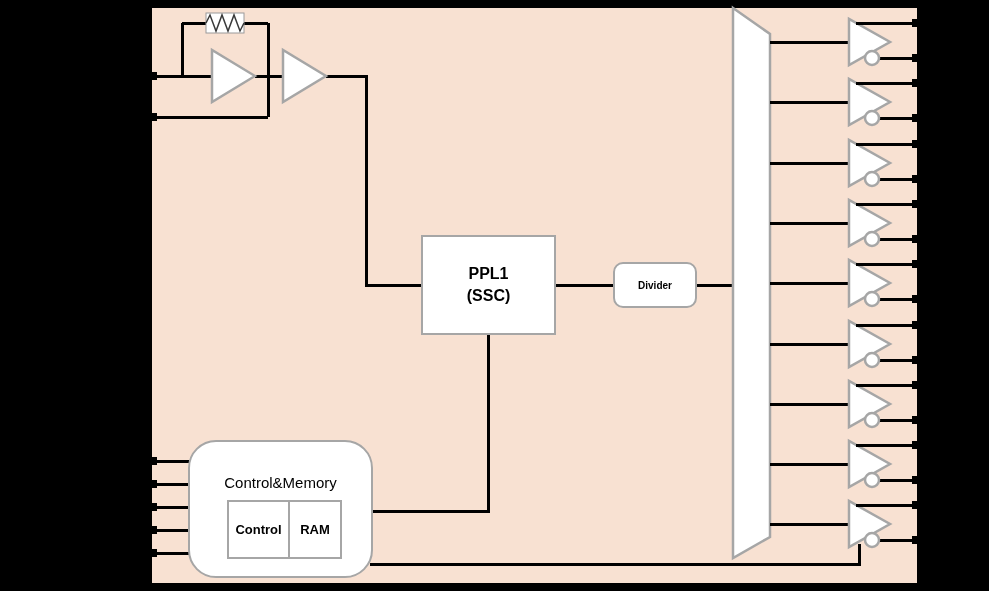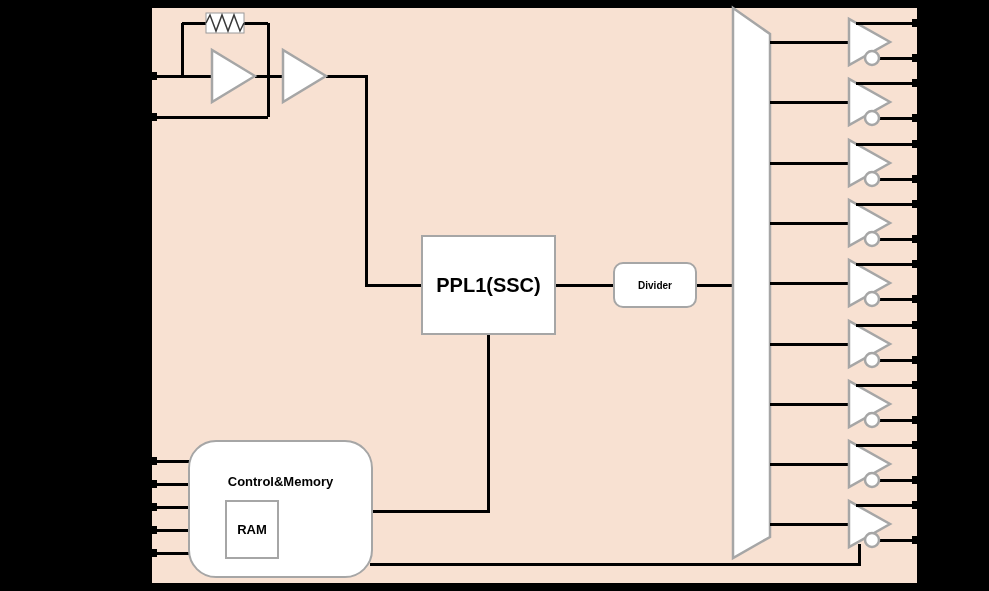--- a/index.html
+++ b/index.html
@@ -3,27 +3,27 @@
 <meta charset="utf-8">
 <style>
   html,body{margin:0;padding:0;background:#000;}
   .stage{position:relative;width:989px;height:591px;background:#000;overflow:hidden;
          font-family:"Liberation Sans",sans-serif;}
   .stage svg{position:absolute;left:0;top:0;}
   .wire{stroke:#000;stroke-width:3;fill:none;shape-rendering:crispEdges;}
   .shape{fill:#fff;stroke:#a6a6a6;stroke-width:2.5;}
   .block{position:absolute;background:#fff;border:2.5px solid #a6a6a6;box-sizing:border-box;
          display:flex;align-items:center;justify-content:center;color:#000;font-weight:bold;}
-  .pll{left:421px;top:235px;width:135px;height:100px;flex-direction:row;
-       font-size:20px;line-height:1.35;}
+  .pll{left:421px;top:235px;width:135px;height:100px;flex-direction:column;
+       font-size:16px;line-height:1.35;}
   .divider{left:613px;top:262px;width:84px;height:46px;border-radius:10px;font-size:10px;}
   .cm{left:188px;top:440px;width:185px;height:138px;border-radius:28px;
       display:block;}
   .cm-title{position:absolute;left:0;right:0;top:32px;text-align:center;
-            font-size:13px;font-weight:bold;color:#000;}
+            font-size:15px;font-weight:normal;color:#000;}
   .cm-inner{position:absolute;left:37px;top:58px;display:flex;}
   .cm-box{background:#fff;border:2px solid #a6a6a6;box-sizing:border-box;height:59px;
           display:flex;align-items:center;justify-content:center;font-size:13px;font-weight:bold;color:#000;}
   .cm-control{width:63px;}
   .cm-ram{width:54px;margin-left:-2px;}
 </style>
 </head>
 <body>
 
 <div class="stage">
@@ -145,19 +145,22 @@
     <span>(SSC)</span>
   </div>
 
   <div class="block divider">
     <span>Divider</span>
   </div>
 
   <div class="block cm">
     <div class="cm-title">Control&amp;Memory</div>
     <div class="cm-inner">
+      <div class="cm-box cm-control">
+        <span>Control</span>
+      </div>
       <div class="cm-box cm-ram">
         <span>RAM</span>
       </div>
     </div>
   </div>
 
 </div>
 
 </body></html>

